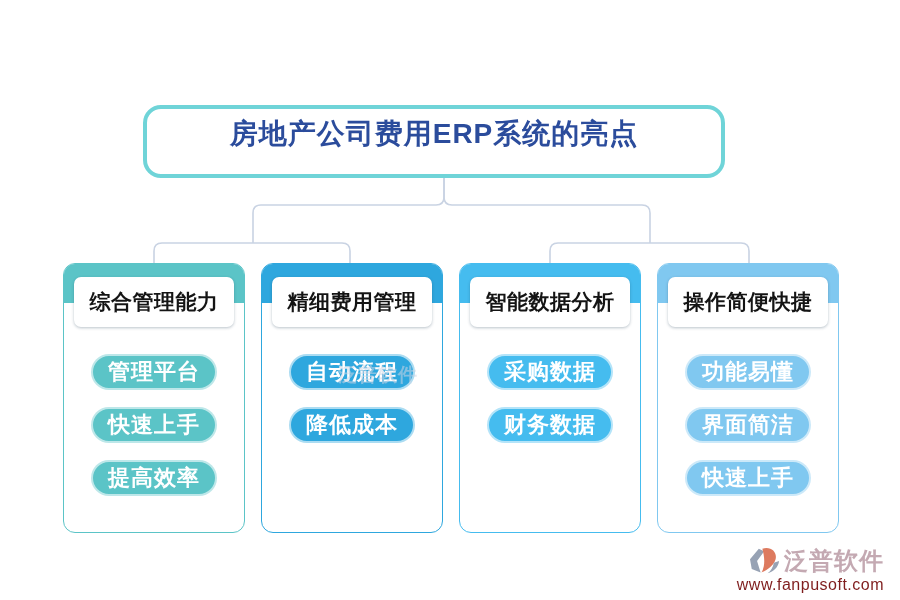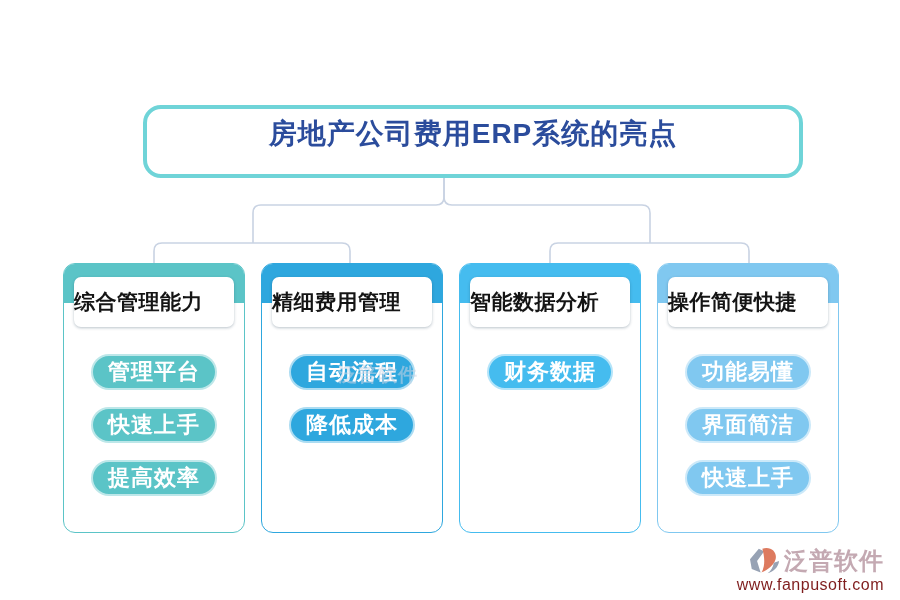--- a/index.html
+++ b/index.html
@@ -2,42 +2,42 @@
 <html><head>
 <meta charset="utf-8">
 <style>
   html,body{margin:0;padding:0;background:#fff;}
   .stage{
     position:relative;width:900px;height:600px;background:#ffffff;
     font-family:"Liberation Sans","DejaVu Sans",sans-serif;overflow:hidden;
   }
   
   .title-box{
-    position:absolute;left:143px;top:105px;width:660px;height:73px;
+    position:absolute;left:143px;top:105px;width:582px;height:73px;
     box-sizing:border-box;border:4px solid #6FD4D8;border-radius:18px;
     background:#fff;display:flex;align-items:center;justify-content:center;
     padding-bottom:16px;
   }
   .title-box span{
     font-size:28px;font-weight:700;color:#2B4C9C;letter-spacing:1px;
   }
   
   .connectors{position:absolute;left:0;top:0;width:900px;height:600px;pointer-events:none;}
   .connectors path{fill:none;stroke:#C9D3E3;stroke-width:1.6;}
   
   .cards{position:absolute;left:63px;top:263px;display:flex;gap:16px;}
   .card{
     position:relative;width:182px;height:270px;box-sizing:border-box;
     background:#fff;border:1.5px solid var(--c);border-radius:12px;overflow:hidden;
   }
   .band{position:absolute;top:0;left:0;right:0;height:39px;background:var(--c);}
   .head{
     position:absolute;top:13px;left:10px;right:10px;height:50px;background:#fff;
     border-radius:7px;box-shadow:0 1px 3px rgba(25,55,80,.3);
-    display:flex;align-items:center;
+    display:flex;align-items:center;justify-content:center;
     font-size:21px;font-weight:700;color:#141414;letter-spacing:.5px;
   }
   .pills{
     position:absolute;top:90px;left:0;right:0;
     display:flex;flex-direction:column;align-items:center;gap:17px;
   }
   .pill{
     width:126px;height:36px;box-sizing:border-box;background:var(--c);
     border:2px solid rgba(255,255,255,.6);border-radius:18px;
     display:flex;align-items:center;justify-content:center;
@@ -94,20 +94,21 @@
         <div class="pill">降低成本</div>
       </div>
     </div>
 
     <div class="card" style="--c: #45BCEF;">
       <div class="band"></div>
       <div class="head">
         <span>智能数据分析</span>
       </div>
       <div class="pills">
+        <div class="pill">采购数据</div>
         <div class="pill">财务数据</div>
       </div>
     </div>
 
     <div class="card" style="--c: #80C8F0;">
       <div class="band"></div>
       <div class="head">
         <span>操作简便快捷</span>
       </div>
       <div class="pills">

